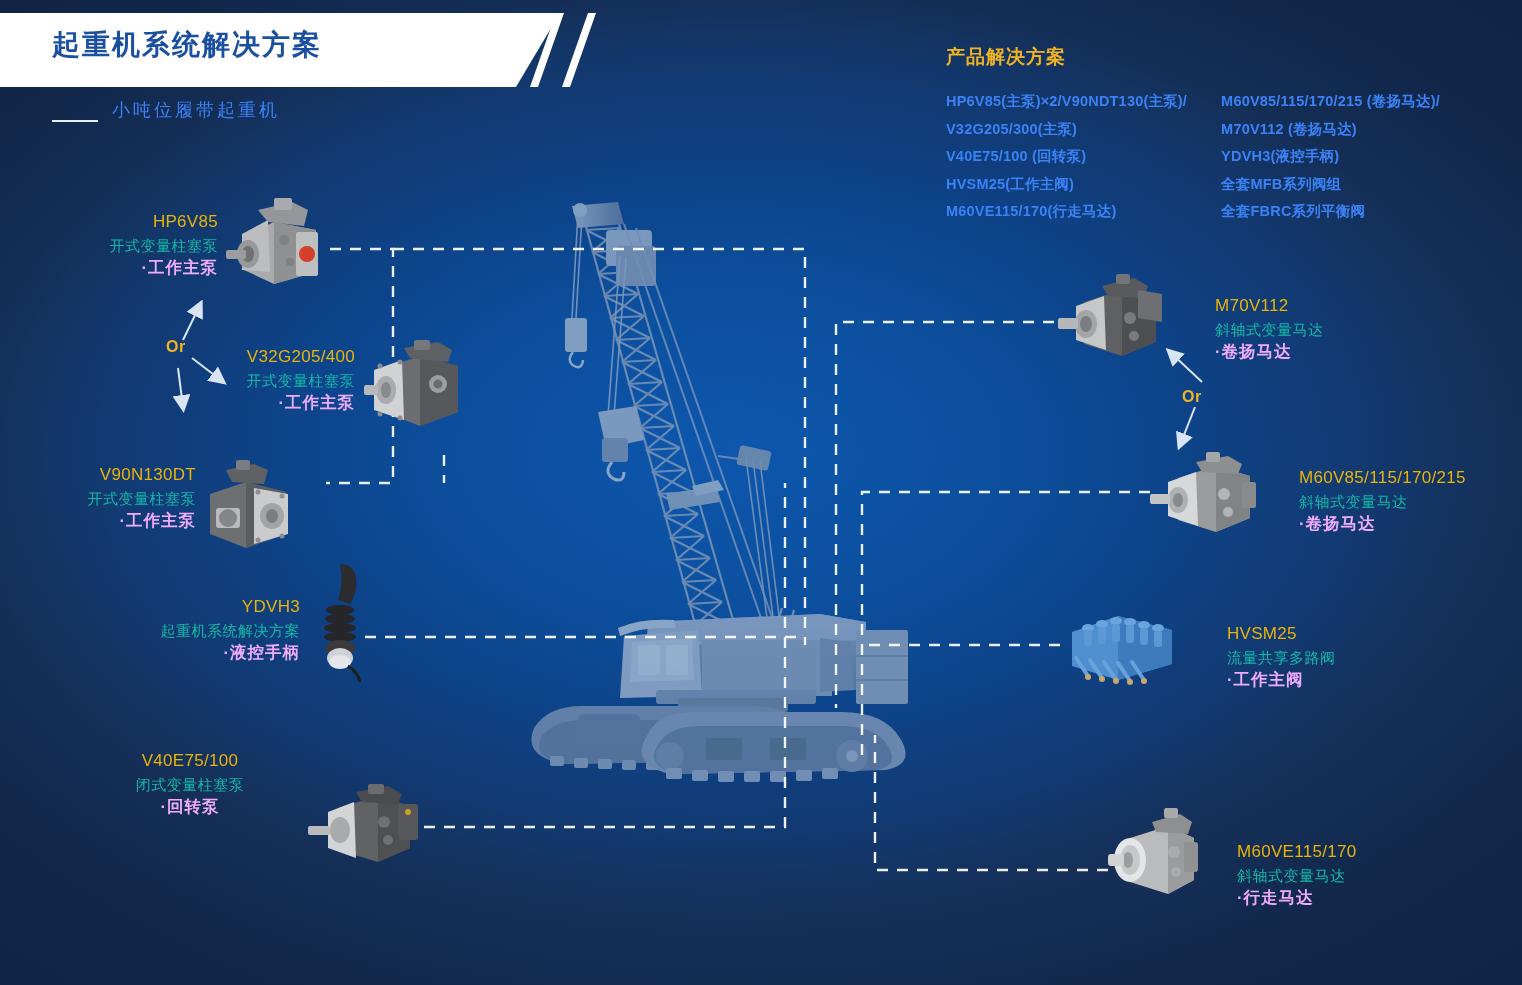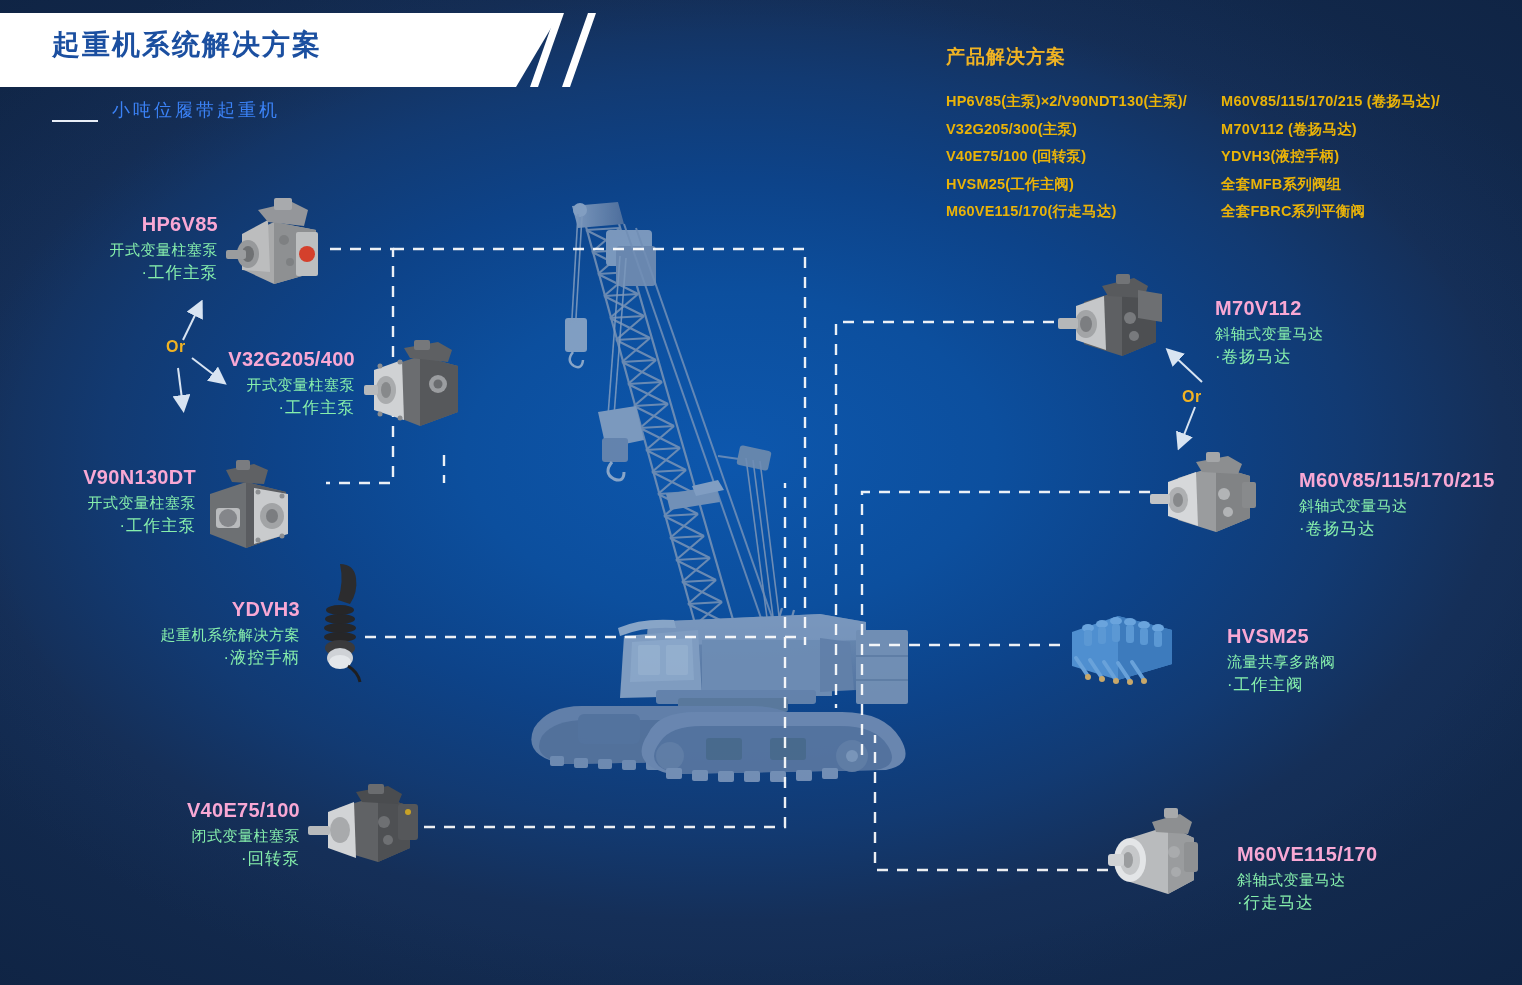--- a/index.html
+++ b/index.html
@@ -66,36 +66,36 @@
 
   
   .sol { position: absolute; left: 898px; top: 44px; z-index: 7; margin-left: 48px; }
   .sol-title {
     font-size: 19px; font-weight: bold; color: #f0b323;
     letter-spacing: 1px; margin-bottom: 22px;
   }
   .sol-cols { display: flex; gap: 34px; }
   .sol-col { display: flex; flex-direction: column; gap: 8px; }
   .sol-line {
-    font-size: 14.5px; font-weight: bold; color: #eab308;
+    font-size: 14.5px; font-weight: bold; color: #3b82f6;
     letter-spacing: .2px; white-space: nowrap; line-height: 1.35;
   }
 
   
   .crane { position: absolute; left: 520px; top: 190px; width: 430px; height: 620px; z-index: 2; }
   .crane svg { width: 100%; height: 100%; display: block; }
 
   
   .wires { position: absolute; inset: 0; z-index: 3; pointer-events: none; }
 
   
   .lbl { position: absolute; z-index: 7; line-height: 1.45; white-space: nowrap; }
-  .lbl .code { font-size: 20px; color: #f9a8d4; letter-spacing: .3px; font-weight: bold; }
-  .lbl .desc { font-size: 15px; color: #86efac; letter-spacing: .5px; }
-  .lbl .tag  { font-size: 16.5px; color: #86efac; font-weight: normal; letter-spacing: 1px; }
+  .lbl .code { font-size: 17px; color: #eab308; letter-spacing: .3px; }
+  .lbl .desc { font-size: 15px; color: #14b8a6; letter-spacing: .5px; }
+  .lbl .tag  { font-size: 16.5px; color: #f0abfc; font-weight: bold; letter-spacing: 1px; }
   .lbl.right { text-align: left; margin-left: 41px; }
   .lbl.left  { text-align: right; }
 
   .or-txt {
     position: absolute; z-index: 7;
     font-size: 16px; font-weight: bold; color: #f0b323; letter-spacing: .5px;
   }
 
   
   .prod { position: absolute; z-index: 5; }
@@ -567,21 +567,21 @@
   <div class="desc">开式变量柱塞泵</div>
   <div class="tag">·工作主泵</div>
 </div>
 
 <div class="lbl left" style="left:60px; top:595px; width:240px;">
   <div class="code">YDVH3</div>
   <div class="desc">起重机系统解决方案</div>
   <div class="tag">·液控手柄</div>
 </div>
 
-<div class="lbl left" style="left:80px; top:796px; width:220px;">
+<div class="lbl left" style="left:80px; top:749px; width:220px;text-align:center;">
   <div class="code">V40E75/100</div>
   <div class="desc">闭式变量柱塞泵</div>
   <div class="tag">·回转泵</div>
 </div>
 
 <div class="lbl right" style="left:1174px; top:294px;">
   <div class="code">M70V112</div>
   <div class="desc">斜轴式变量马达</div>
   <div class="tag">·卷扬马达</div>
 </div>

